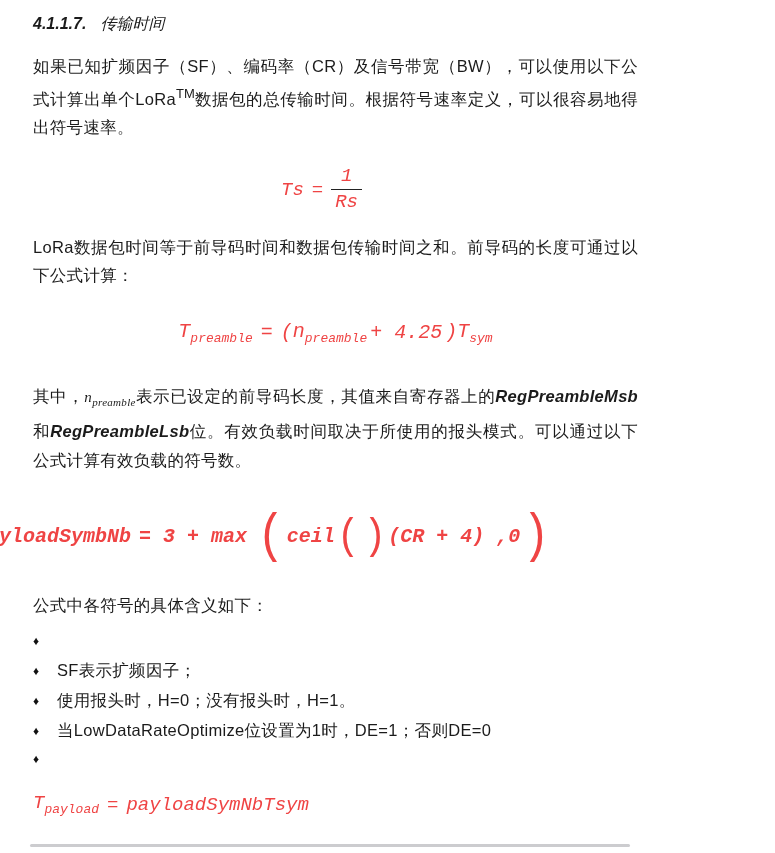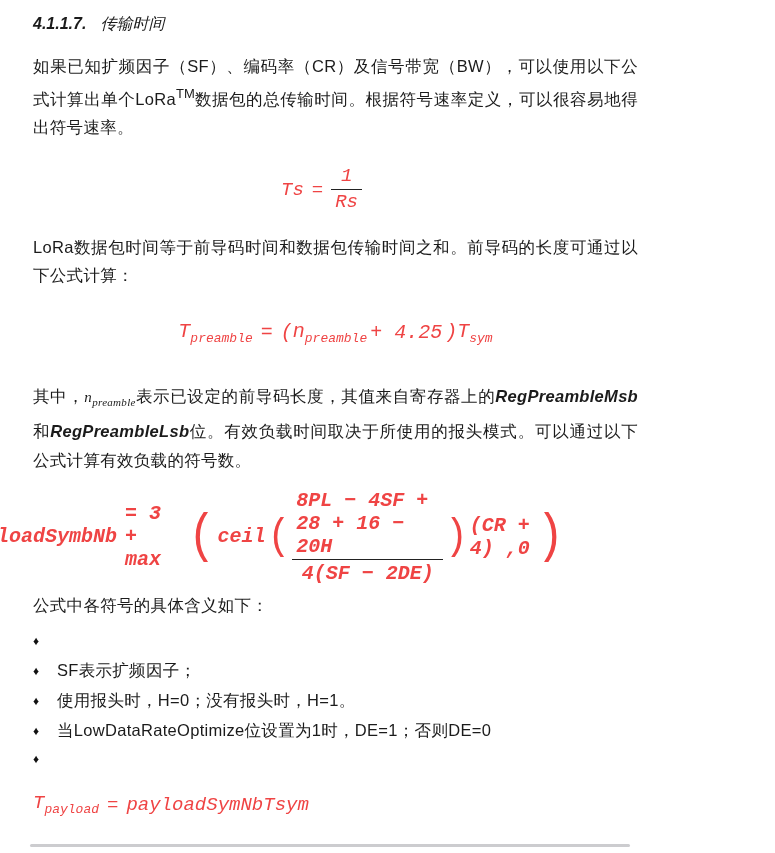--- a/index.html
+++ b/index.html
@@ -122,25 +122,20 @@
   <div class="para p3">
     <span>其中，</span><span class="var"><span>n</span><sub>preamble</sub></span><span>表示已设定的前导码长度，其值来自寄存器上的</span><span class="reg">RegPreambleMsb</span><span>和</span><span class="reg">RegPreambleLsb</span><span>位。有效负载时间取决于所使用的报头模式。可以通过以下公式计算有效负载的符号数。</span>
   </div>
 
   <div class="formula f3">
     <span>payloadSymbNb</span>
     <span class="sp">= 3 + max</span>
     <span class="paren-xl">(</span>
     <span>ceil</span>
     <span class="paren-lg">(</span>
-    <span class="frac">
-      <span class="fnum">8PL − 4SF + 28 + 16 − 20H</span>
-      <span class="fbar"></span>
-      <span class="fden">4(SF − 2DE)</span>
-    </span>
     <span class="paren-lg">)</span>
     <span>(CR + 4) ,0</span>
     <span class="paren-xl">)</span>
   </div>
 
   <div class="para p-symbols">公式中各符号的具体含义如下：</div>
 
   <div class="bullets">
     <div class="bullet-row">
       <span class="marker">♦</span>

